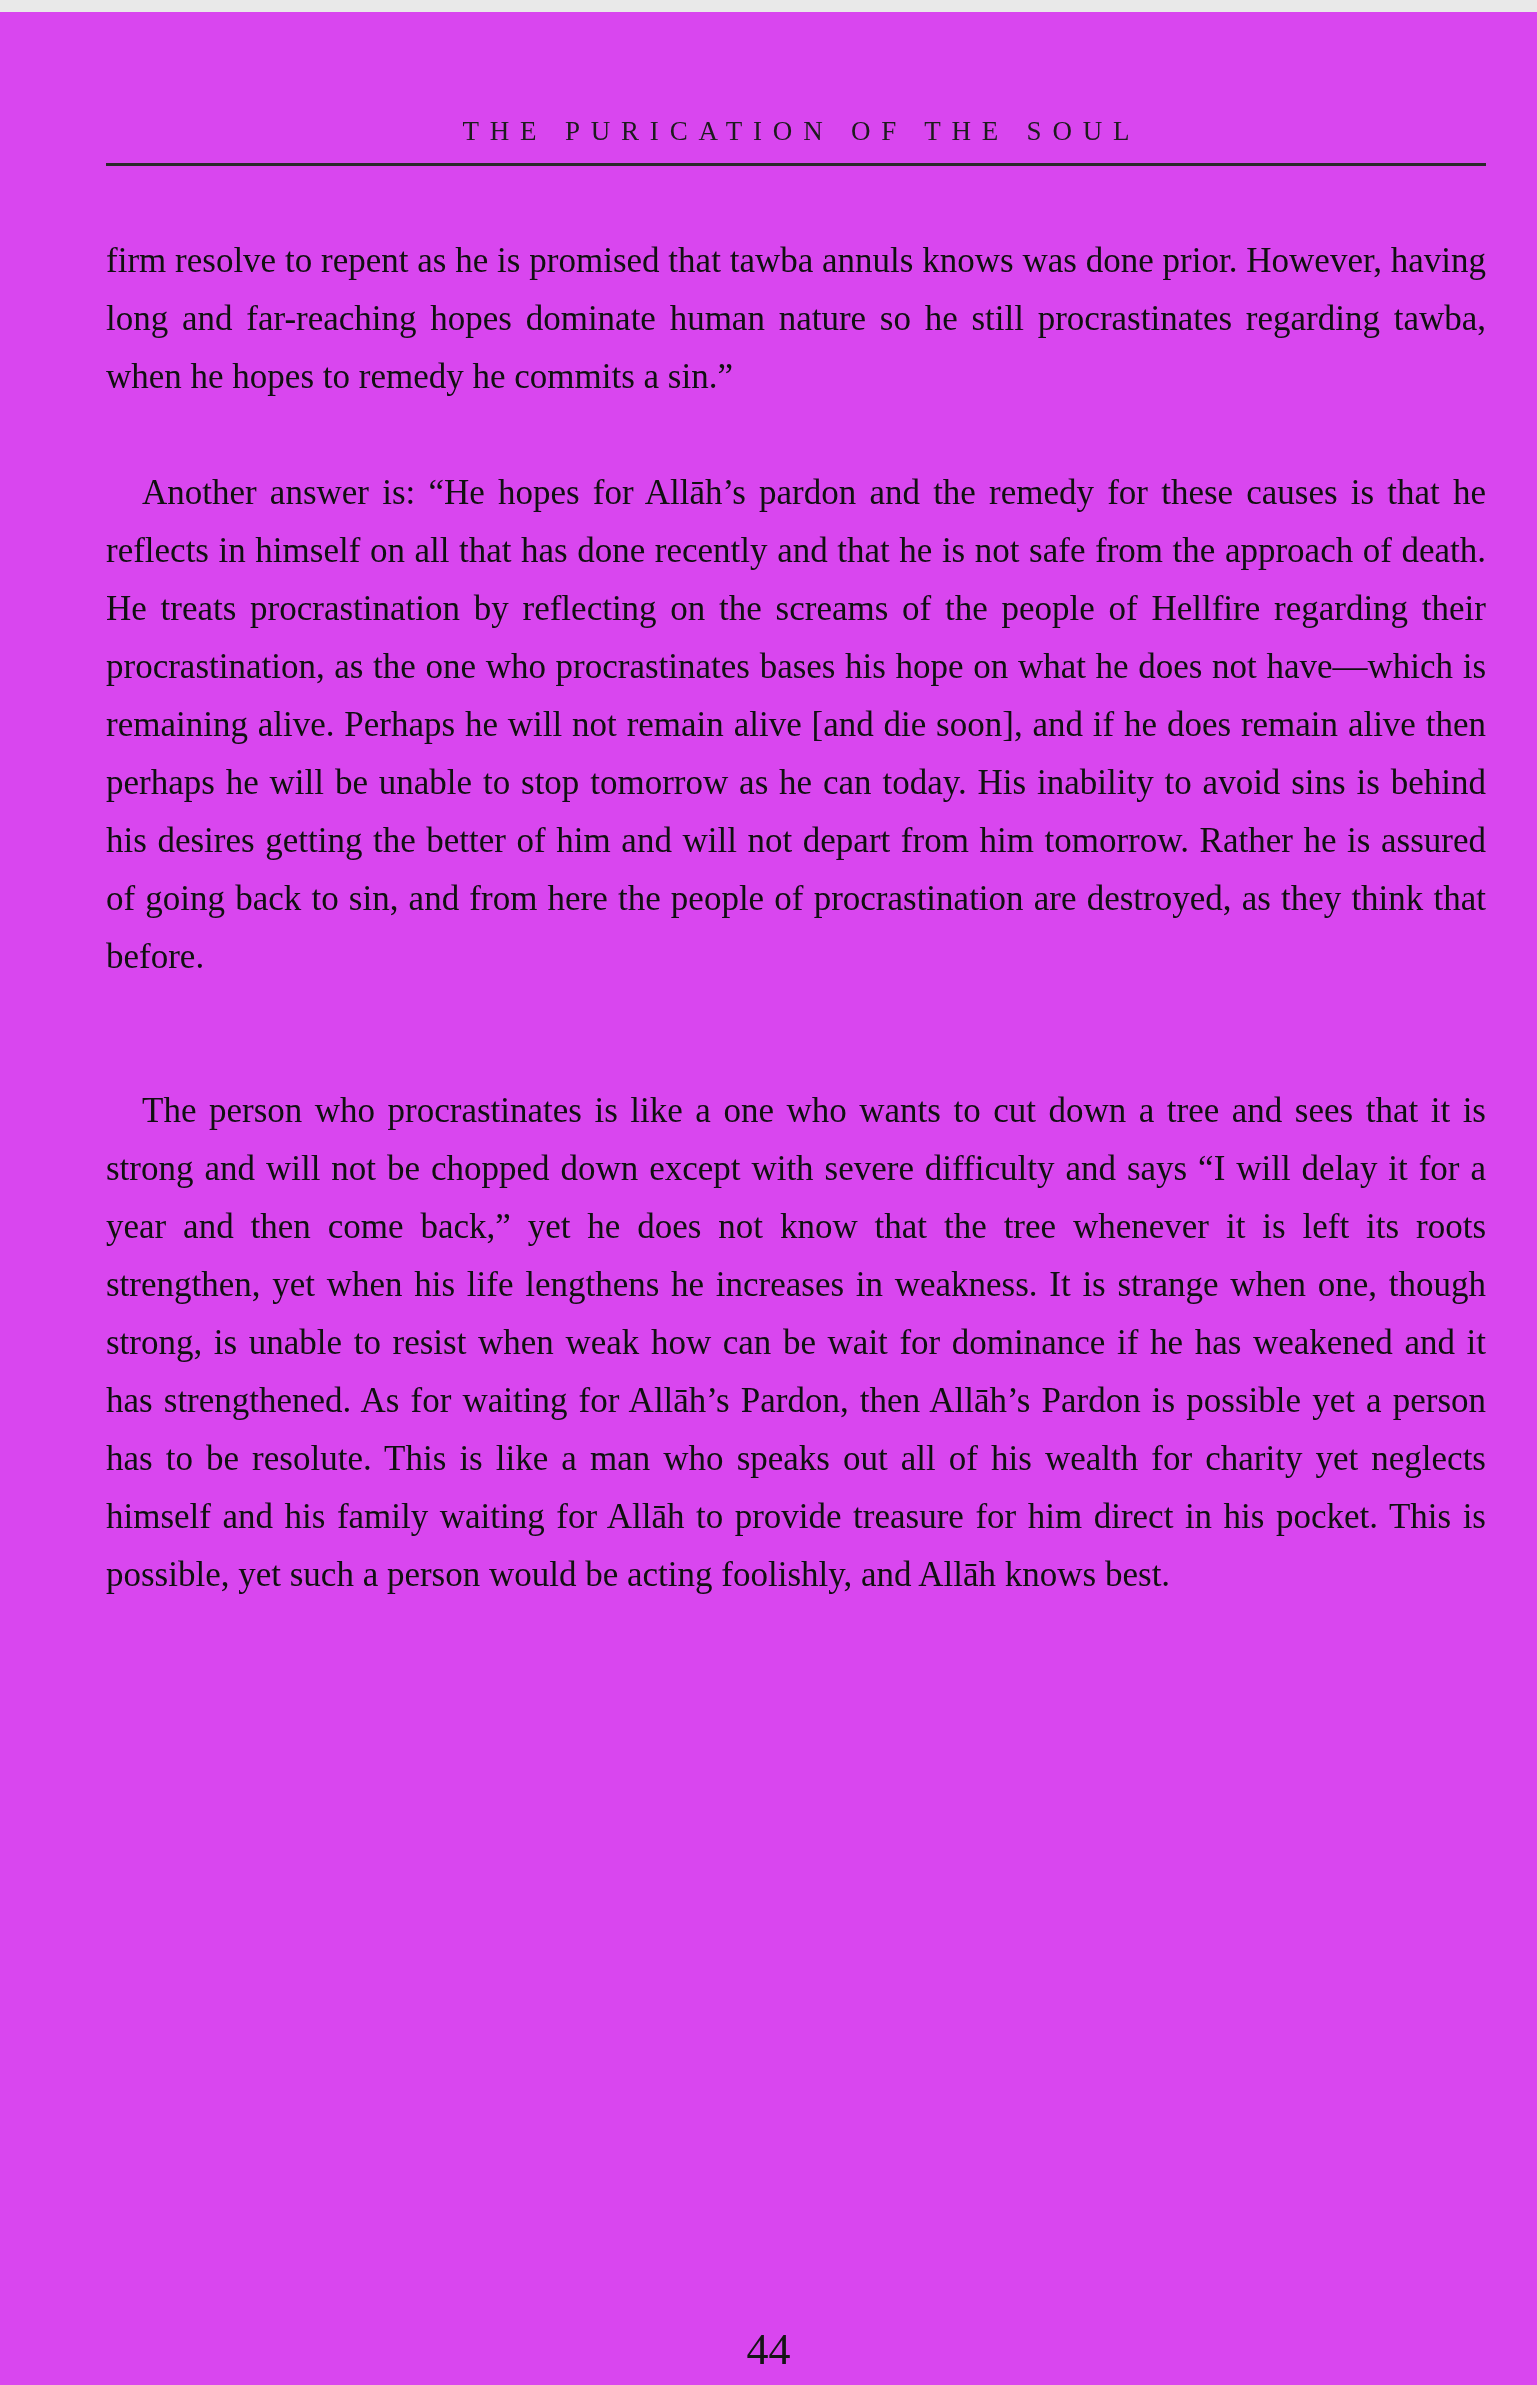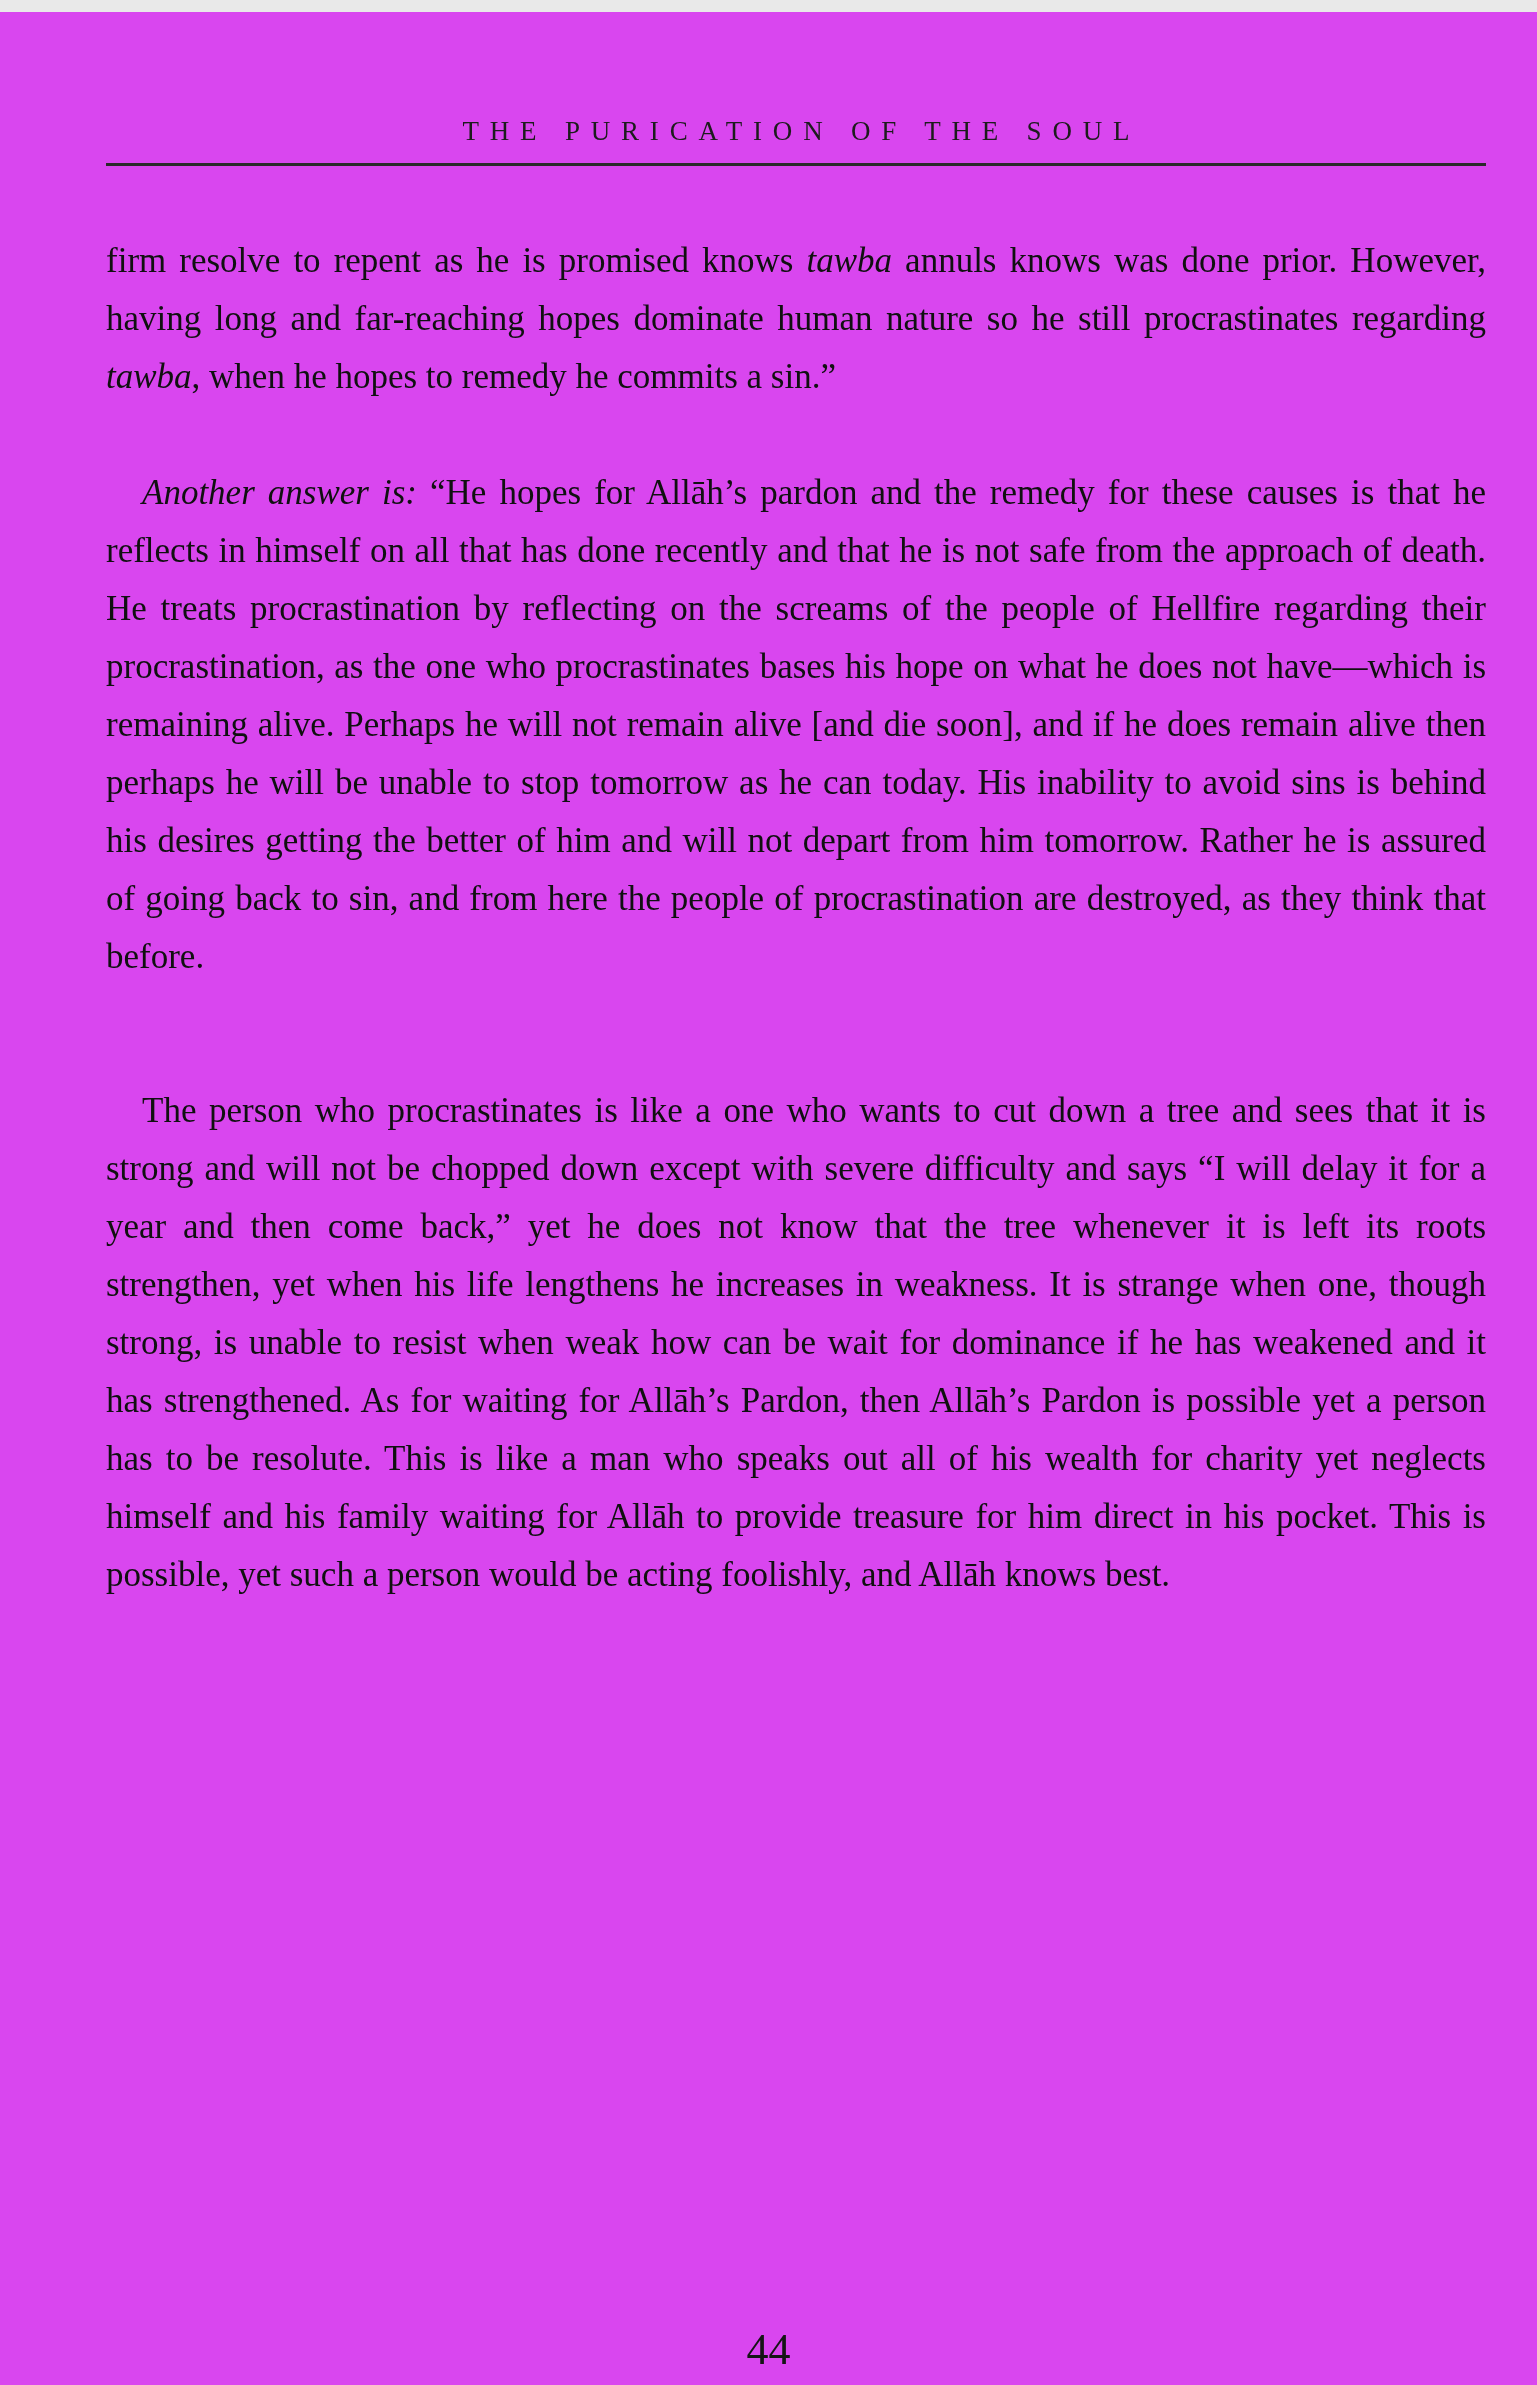--- a/index.html
+++ b/index.html
@@ -50,21 +50,20 @@
     margin-top: 58px;
   }
   .body-text p.gap-large {
     margin-top: 96px;
     font-family: Liberation Serif, serif;
   }
   .body-text p.indent {
     text-indent: 36px;
   }
   .italic {
-    font-style: italic;
   }
   .page-number {
     position: absolute;
     left: 0;
     bottom: 22px;
     width: 100%;
     text-align: center;
     font-size: 44px;
     color: #151515;
   }
@@ -72,20 +71,20 @@
 </head>
 <body>
 
 <div class="page">
 
   <h1 class="running-head">THE PURICATION OF THE SOUL</h1>
 
   <hr class="head-rule">
 
   <div class="body-text">
-      <p><span>firm resolve to repent as he is promised knows </span><span class="italic">tawba</span><span> annuls knows was done prior. However, having long and far-reaching hopes dominate human nature so he still procrastinates regarding </span><span class="italic">tawba</span><span>, when he hopes to remedy he commits a sin.”</span></p>
+      <p><span>firm resolve to repent as he is promised that </span><span class="italic">tawba</span><span> annuls knows was done prior. However, having long and far-reaching hopes dominate human nature so he still procrastinates regarding </span><span class="italic">tawba</span><span>, when he hopes to remedy he commits a sin.”</span></p>
       <p class="indent"><span class="italic">Another answer is:</span><span> “He hopes for Allāh’s pardon and the remedy for these causes is that he reflects in himself on all that has done recently and that he is not safe from the approach of death. He treats procrastination by reflecting on the screams of the people of Hellfire regarding their procrastination, as the one who procrastinates bases his hope on what he does not have—which is remaining alive. Perhaps he will not remain alive [and die soon], and if he does remain alive then perhaps he will be unable to stop tomorrow as he can today. His inability to avoid sins is behind his desires getting the better of him and will not depart from him tomorrow. Rather he is assured of going back to sin, and from here the people of procrastination are destroyed, as they think that before.</span></p>
       <p class="indent gap-large"><span>The person who procrastinates is like a one who wants to cut down a tree and sees that it is strong and will not be chopped down except with severe difficulty and says “I will delay it for a year and then come back,” yet he does not know that the tree whenever it is left its roots strengthen, yet when his life lengthens he increases in weakness. It is strange when one, though strong, is unable to resist when weak how can be wait for dominance if he has weakened and it has strengthened. As for waiting for Allāh’s Pardon, then Allāh’s Pardon is possible yet a person has to be resolute. This is like a man who speaks out all of his wealth for charity yet neglects himself and his family waiting for Allāh to provide treasure for him direct in his pocket. This is possible, yet such a person would be acting foolishly, and Allāh knows best.</span></p>
     </div>
 
   <div class="page-number">44</div>
 
 </div>
 
 </body></html>

